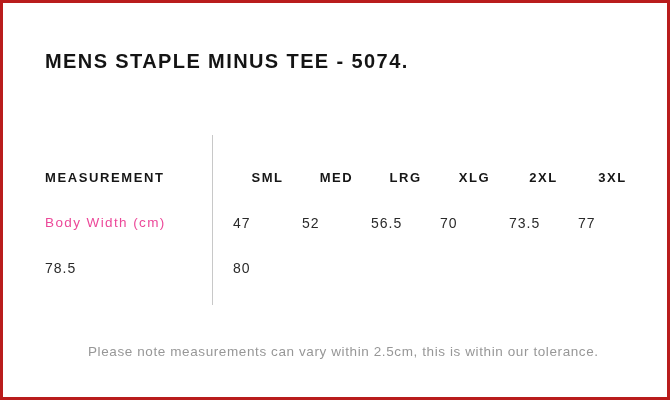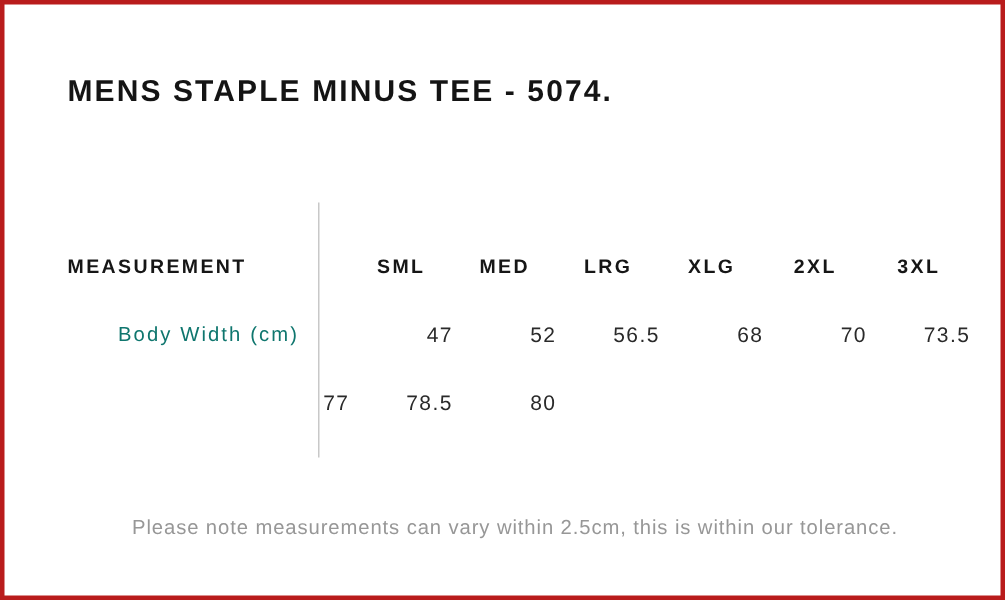--- a/index.html
+++ b/index.html
@@ -50,29 +50,29 @@
     letter-spacing: 1.6px;
     color: #161616;
     text-align: center;
     white-space: nowrap;
   }
   .hcell.first { text-align: left; }
   .rlabel {
     font-size: 13.5px;
     font-weight: normal;
     letter-spacing: 1.4px;
-    color: #0f766e;
-    text-align: center;
+    color: #ec4899;
+    text-align: left;
     white-space: nowrap;
   }
   .vcell {
     font-size: 14px;
     letter-spacing: 1px;
     color: #2a2a2a;
-    text-align: right;
+    text-align: left;
     white-space: nowrap;
   }
   .note {
     position: absolute;
     left: 42px;
     top: 341px;
     font-size: 13.5px;
     letter-spacing: 0.6px;
     color: #979797;
     white-space: nowrap;
@@ -95,21 +95,20 @@
     <div class="hcell">MED</div>
     <div class="hcell">LRG</div>
     <div class="hcell">XLG</div>
     <div class="hcell">2XL</div>
     <div class="hcell">3XL</div>
 
     <div class="rlabel">Body Width (cm)</div>
     <div class="vcell">47</div>
     <div class="vcell">52</div>
     <div class="vcell">56.5</div>
-    <div class="vcell">68</div>
 
     <div class="vcell">70</div>
     <div class="vcell">73.5</div>
     <div class="vcell">77</div>
     <div class="vcell">78.5</div>
     <div class="vcell">80</div>
   </div>
 
   <p class="note">Please note measurements can vary within 2.5cm, this is within our tolerance.</p>
 

